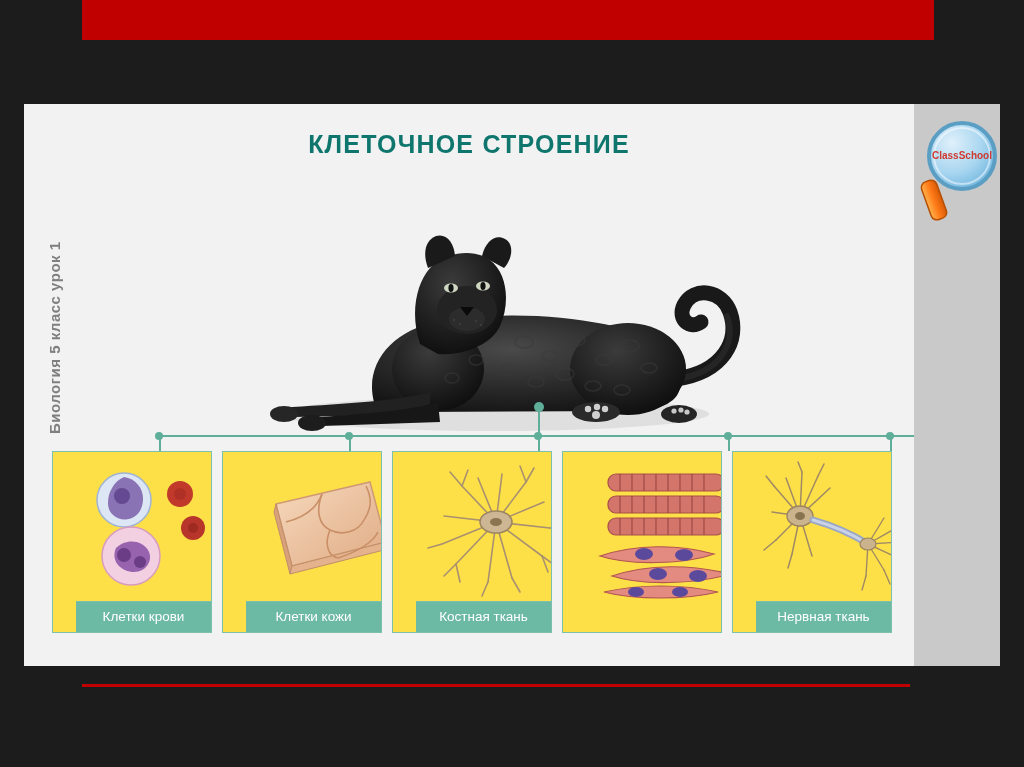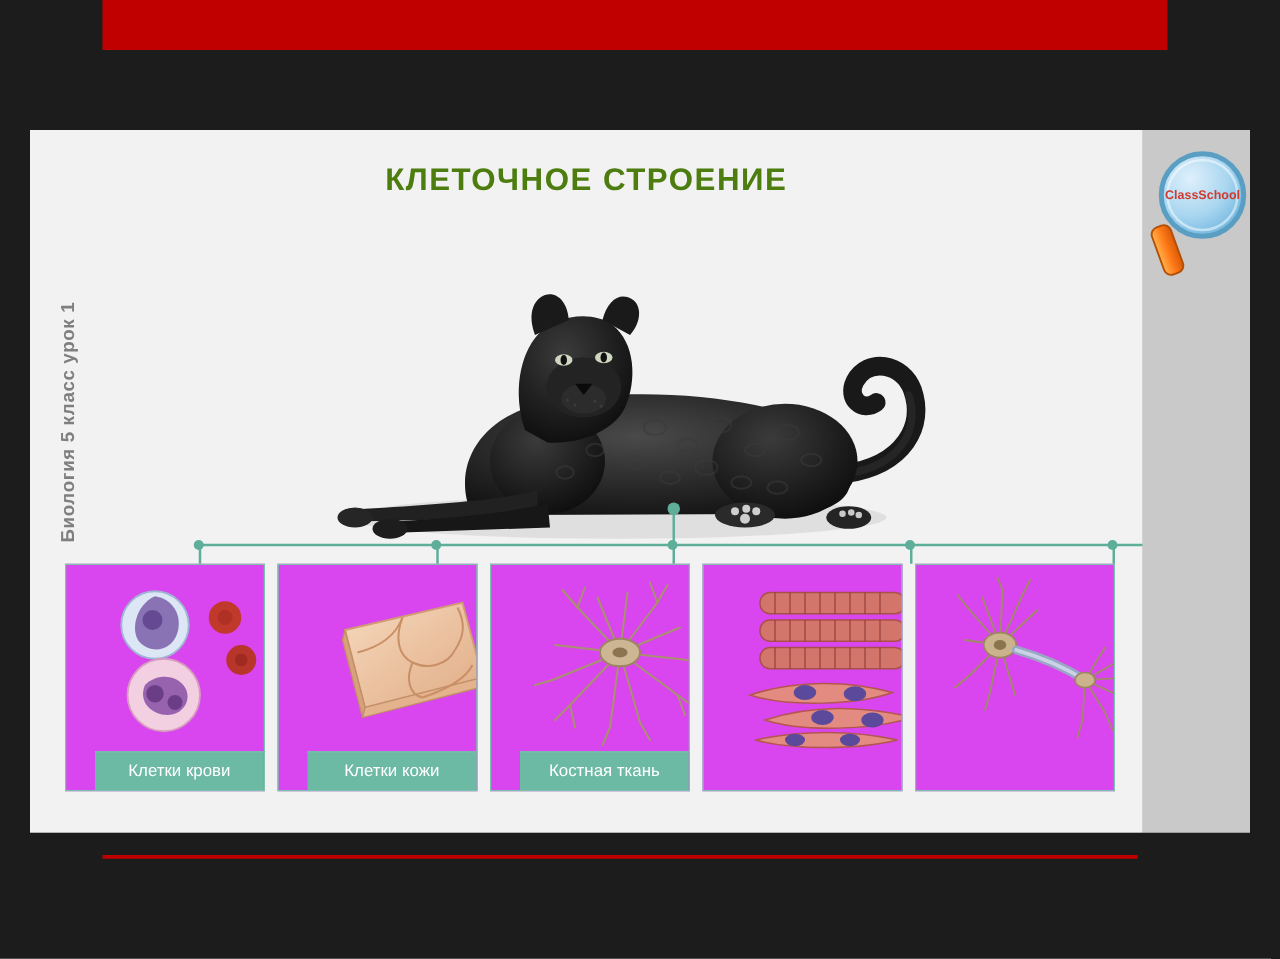--- a/index.html
+++ b/index.html
@@ -38,40 +38,40 @@
     white-space:nowrap;
     color:#7f7f7f;
     font-weight:bold;
     font-size:15px;
     letter-spacing:.5px;
   }
   
   .title{
     position:absolute;left:0;top:26px;width:890px;
     text-align:center;
-    color:#4d7c0f;
+    color:#0f766e;
     font-weight:bold;
     font-size:25px;
     letter-spacing:1.2px;
   }
   
   .panther-wrap{
     position:absolute;left:200px;top:60px;width:520px;height:300px;
   }
   
   .connector{position:absolute;background:#5fae9a;}
   
   .cards{
     position:absolute;left:28px;top:347px;width:840px;height:185px;
     display:flex;justify-content:space-between;
   }
   .card{
     width:160px;height:182px;
     border:1px solid #7cc0ad;
-    background:#d946ef;
+    background:#fde047;
     box-sizing:border-box;
     display:flex;flex-direction:column;
     position:relative;
     padding-left:23px;
   }
   .card-art{flex:1;position:relative;overflow:hidden;}
   .card-label{
     height:30px;line-height:30px;text-align:center;
     background:#6cb9a4;color:#ffffff;font-size:13.5px;
     border-top:1px solid #7cc0ad;
@@ -352,20 +352,21 @@
                 <path d="M112 92 L110 124"></path>
                 <path d="M112 92 L128 66"></path>
               <path d="M140 76 L152 68"></path>
                 <path d="M146 90 L156 92"></path>
                 <path d="M128 118 L134 132"></path>
               <path d="M110 124 L106 138"></path>
             </g>
             <ellipse cx="112" cy="92" rx="8" ry="6" fill="#cbb38d" stroke="#9c855f" stroke-width="1.2"></ellipse>
           </svg>
         </div>
+        <div class="card-label">Нервная ткань</div>
       </div>
 
     </div>
   </div>
 
   <div class="grey-strip"></div>
 
   <div class="magnifier">
     <svg viewBox="0 0 96 110" width="96" height="110">
       <defs>

